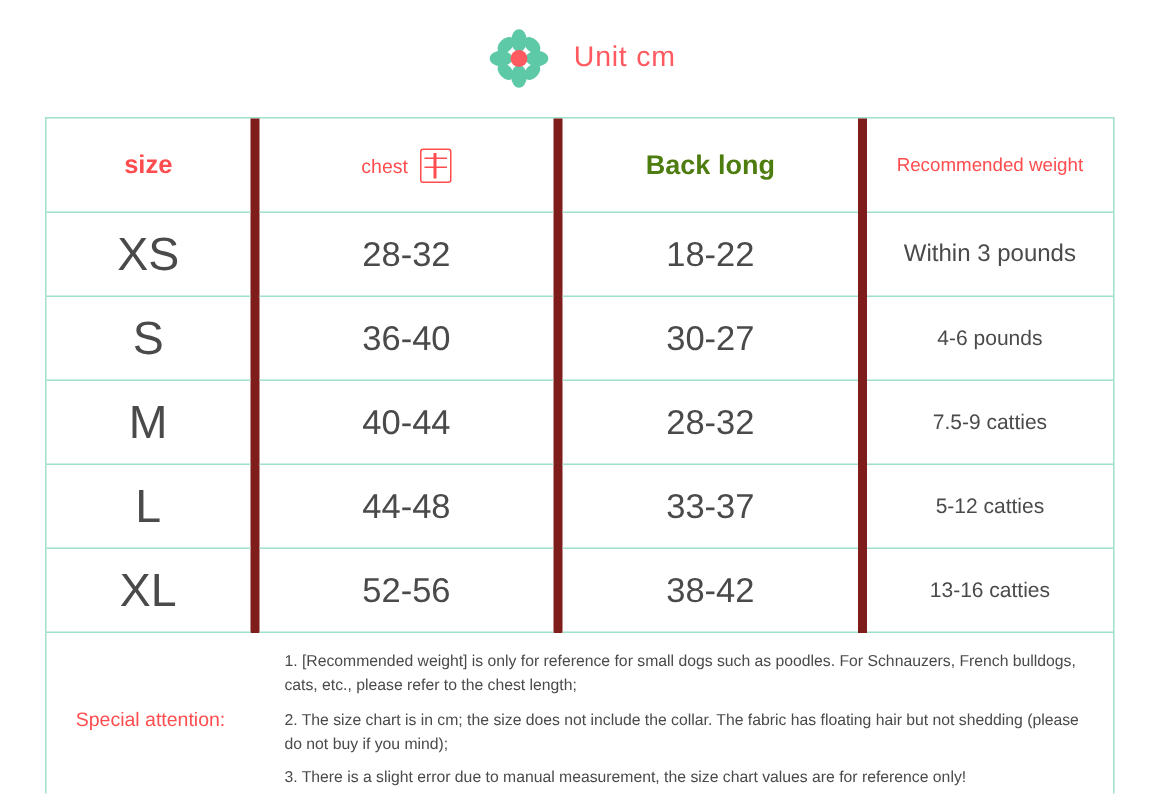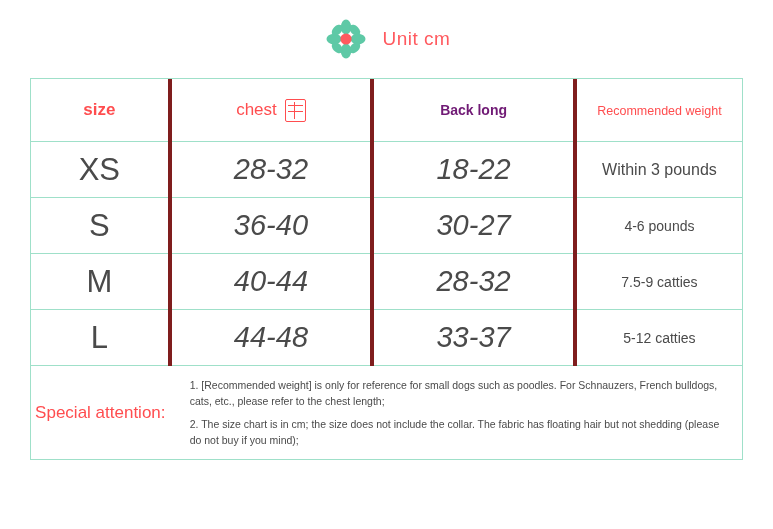--- a/index.html
+++ b/index.html
@@ -48,47 +48,47 @@
     border: 1px solid #9fe0c9;
     border-bottom: none;
     box-sizing: border-box;
   }
   table.size-table {
     width: 100%;
     border-collapse: collapse;
     table-layout: fixed;
   }
   table.size-table td {
-    border-right: 4px solid #7f1d1d;
+    border-right: 6px solid #7f1d1d;
     border-bottom: 1px solid #9fe0c9;
     text-align: center;
     vertical-align: middle;
     padding: 0;
   }
   table.size-table td:last-child {
     border-right: none;
   }
   .col-1 { width: 19.5%; }
   .col-2 { width: 28.5%; }
   .col-3 { width: 28.5%; }
   .col-4 { width: 23.5%; }
 
   .head-row td {
     height: 62px;
     color: #ff4d4f;
   }
   .head-size { font-size: 17px; font-weight: bold; color:#ff4d4f; }
   .head-chest {
-    font-size: 17px;
+    font-size: 13px;
     color: #ff4d4f;
     display: inline-flex;
     align-items: center;
     gap: 8px;
   }
-  .head-backlong { font-size: 14px; font-weight: bold; color:#701a75;margin-top:33px; }
+  .head-backlong { font-size: 18px; font-weight: bold; color:#4d7c0f;margin-top:33px; }
   .head-weight { font-size: 12.5px; color:#ff4d4f; }
 
   .chest-icon {
     display: inline-block;
     width: 19px;
     height: 21px;
     border: 1.6px solid #ff4d4f;
     border-radius: 2px;
     position: relative;
   }
@@ -108,41 +108,41 @@
     left: 8px;
     top: 2px;
     bottom: 2px;
     width: 1.6px;
     background: #ff4d4f;
     font-style: normal;
   }
 
   .data-row td { height: 55px; }
   .cell-size   { font-size: 31px; color: #4a4a4a; }
-  .cell-num    { font-size: 29px; color: #4a4a4a; font-style: italic; }
+  .cell-num    { font-size: 23px; color: #4a4a4a; }
   .cell-weight { font-size: 14px; color: #4a4a4a; }
   .cell-weight.small { font-size: 16px; }
 
   
   .notes-wrap {
     margin: 0 30px;
     border: 1px solid #9fe0c9;
     border-top: none;
     box-sizing: border-box;
     display: flex;
     align-items: center;
     min-height: 86px;
     padding: 8px 0;
   }
   .notes-label {
     width: 19.5%;
     flex: 0 0 19.5%;
     text-align: center;
     color: #ff4d4f;
-    font-size: 17px;
+    font-size: 13px;
   }
   .notes-list {
     flex: 1 1 auto;
     padding-right: 14px;
     margin-left: 20px;
   }
   .note-line {
     font-size: 10.5px;
     color: #4a4a4a;
     line-height: 1.55;
@@ -223,25 +223,32 @@
           <td><span class="cell-weight">7.5-9 catties</span></td>
         </tr>
 
         <tr class="data-row">
           <td><span class="cell-size">L</span></td>
           <td><span class="cell-num">44-48</span></td>
           <td><span class="cell-num">33-37</span></td>
           <td><span class="cell-weight">5-12 catties</span></td>
         </tr>
 
+        <tr class="data-row">
+          <td><span class="cell-size">XL</span></td>
+          <td><span class="cell-num">52-56</span></td>
+          <td><span class="cell-num">38-42</span></td>
+          <td><span class="cell-weight">13-16 catties</span></td>
+        </tr>
       </tbody>
     </table>
   </div>
 
   <div class="notes-wrap">
     <div class="notes-label">Special attention:</div>
     <div class="notes-list">
       <div class="note-line">1. [Recommended weight] is only for reference for small dogs such as poodles. For Schnauzers, French bulldogs, cats, etc., please refer to the chest length;</div>
       <div class="note-line">2. The size chart is in cm; the size does not include the collar. The fabric has floating hair but not shedding (please do not buy if you mind);</div>
+      <div class="note-line">3. There is a slight error due to manual measurement, the size chart values are for reference only!</div>
     </div>
   </div>
 
 </div>
 
 </body></html>

